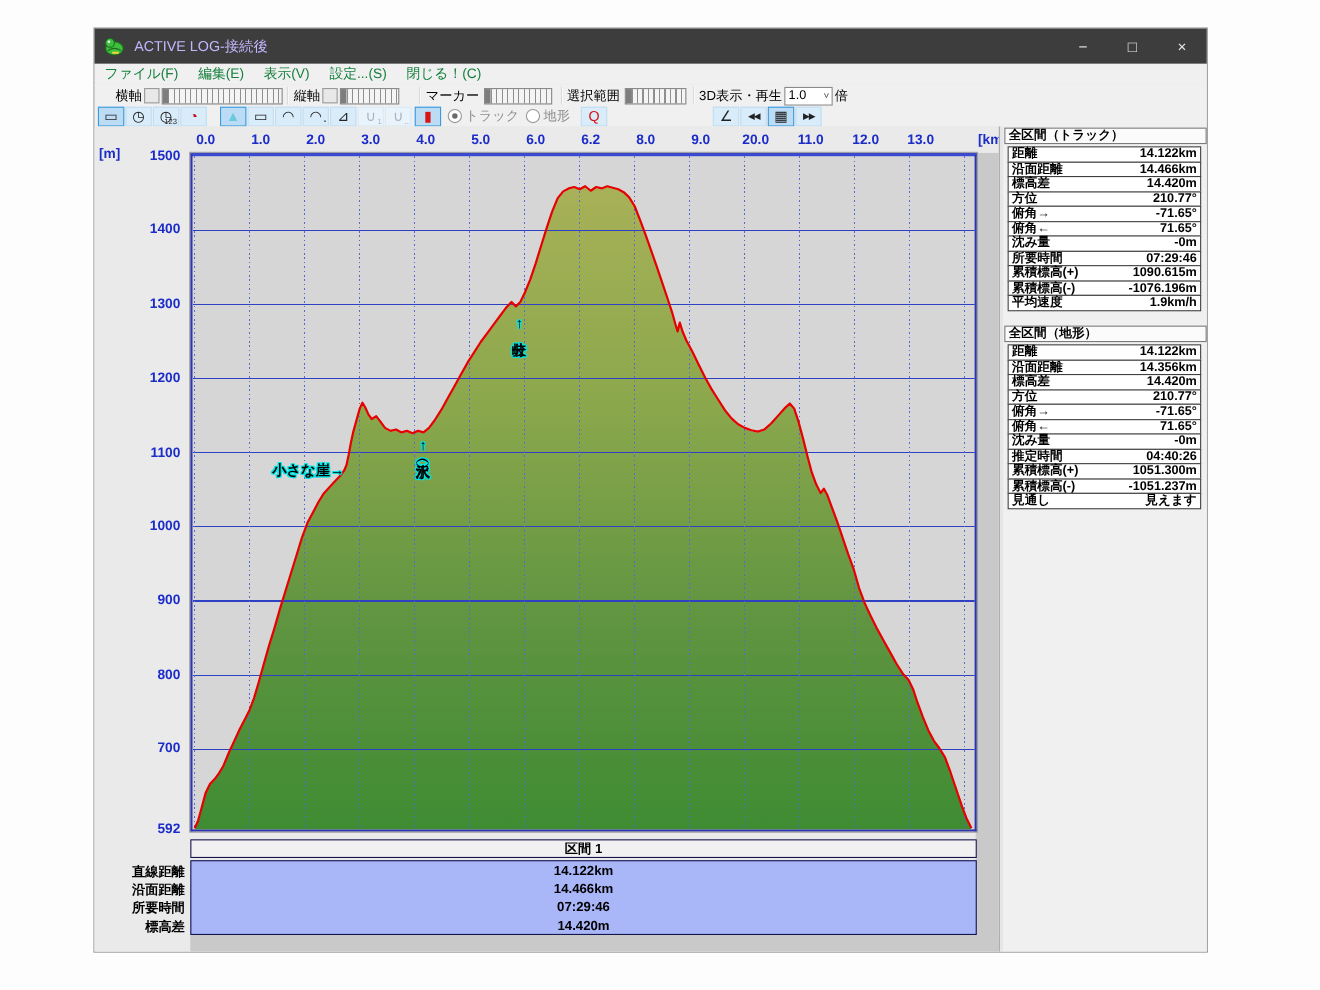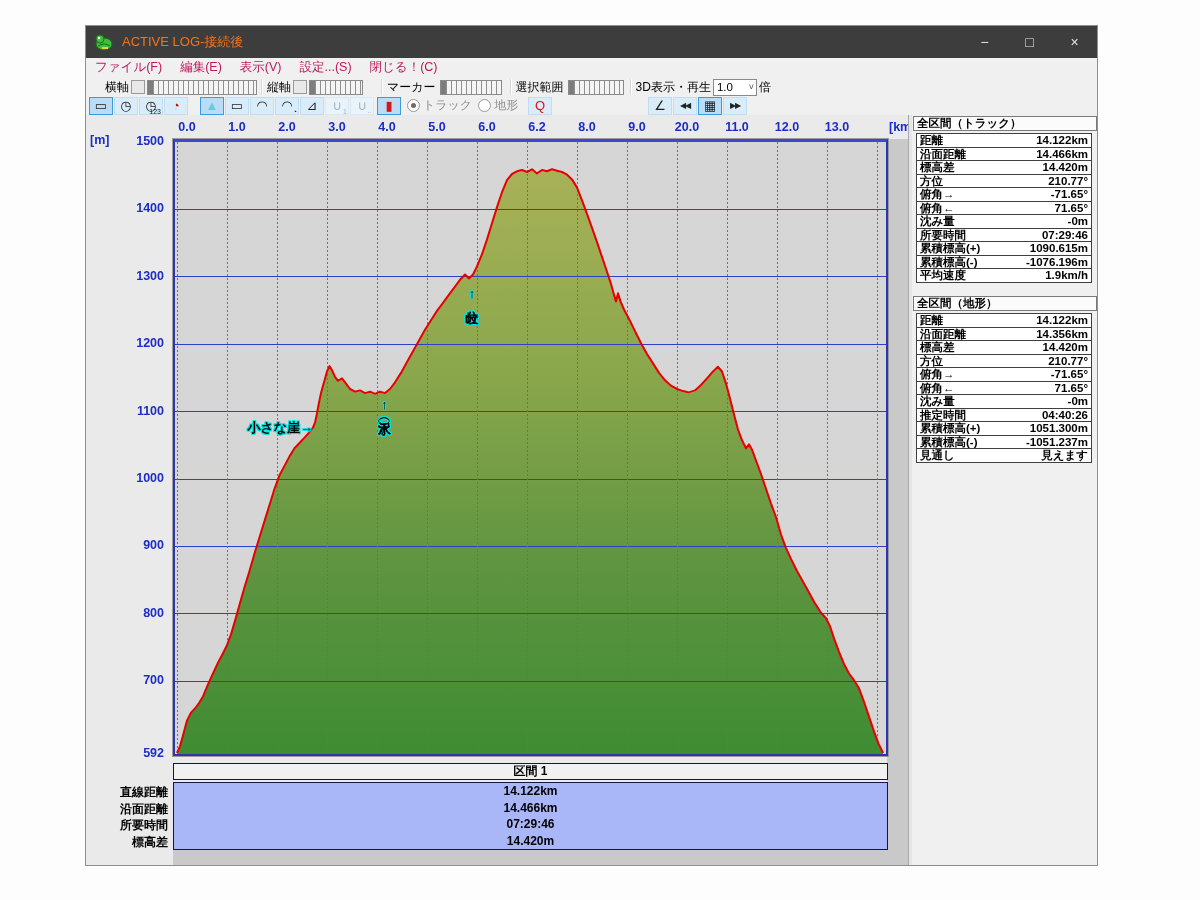--- a/index.html
+++ b/index.html
@@ -3,28 +3,28 @@
 <meta charset="utf-8">
 <style>
   html,body{margin:0;padding:0;background:#ffffff;}
   .stage{position:relative;width:1200px;height:900px;background:#fdfdfd;overflow:hidden;
          font-family:"Liberation Sans","DejaVu Sans",sans-serif;}
   .window{position:absolute;left:85px;top:25px;width:1013px;height:841px;background:#f0f0f0;
           border:1px solid #8f8f8f;box-sizing:border-box;}
   
   .titlebar{position:absolute;left:0;top:0;right:0;height:32px;background:#3d3d3d;display:flex;align-items:center;}
   .app-icon{width:20px;height:20px;margin-left:8px;flex:0 0 auto;}
-  .title-text{color:#f97316;font-size:13px;margin-left:8px;white-space:nowrap;}
+  .title-text{color:#c4b5fd;font-size:13px;margin-left:8px;white-space:nowrap;}
   .caption{margin-left:auto;display:flex;height:100%;}
   .cap-btn{width:45px;height:100%;display:flex;align-items:center;justify-content:center;
            color:#e4e4e4;font-size:14px;}
   
   .menubar{position:absolute;left:0;top:32px;right:0;height:19px;background:#f0f0f0;display:flex;
            align-items:center;border-bottom:1px solid #e2e2e2;}
-  .menu-item{padding:0 9px;font-size:12.5px;color:#be185d;line-height:19px;white-space:nowrap;}
+  .menu-item{padding:0 9px;font-size:12.5px;color:#15803d;line-height:19px;white-space:nowrap;}
   
   .toolbar{position:absolute;left:0;top:51px;right:0;height:38px;background:#f0f0f0;}
   .trow{position:absolute;left:0;right:0;display:flex;align-items:center;}
   .trow1{top:1px;height:18px;}
   .trow2{top:19px;height:19px;}
   .tlabel{font-size:12px;color:#000;white-space:nowrap;}
   .mini-btn{width:12px;height:12px;background:#e8e8e8;border:1px solid #9a9a9a;margin:0 2px;flex:0 0 auto;}
   .slider{height:13px;border:1px solid #8a8a8a;background:#e6e6e6;position:relative;flex:0 0 auto;
           background-image:repeating-linear-gradient(90deg,#8f8f8f 0 1px,#f4f4f4 1px 5px);}
   .slider::before{content:"";position:absolute;left:0;top:0;bottom:0;width:5px;background:#7d7d7d;}

